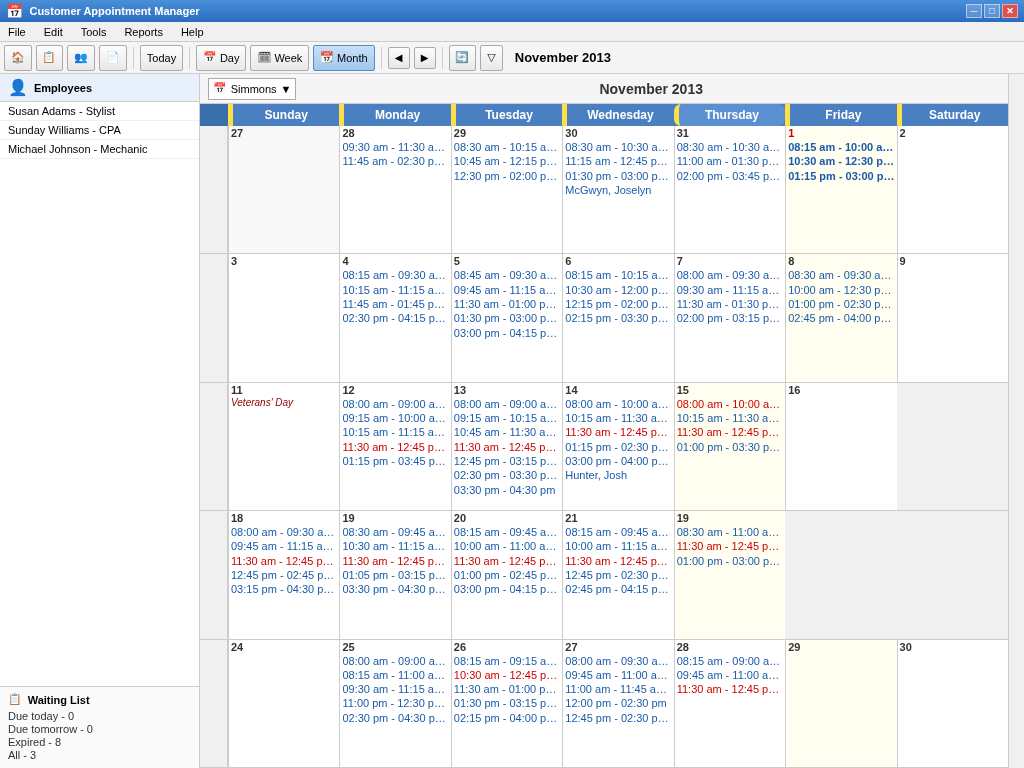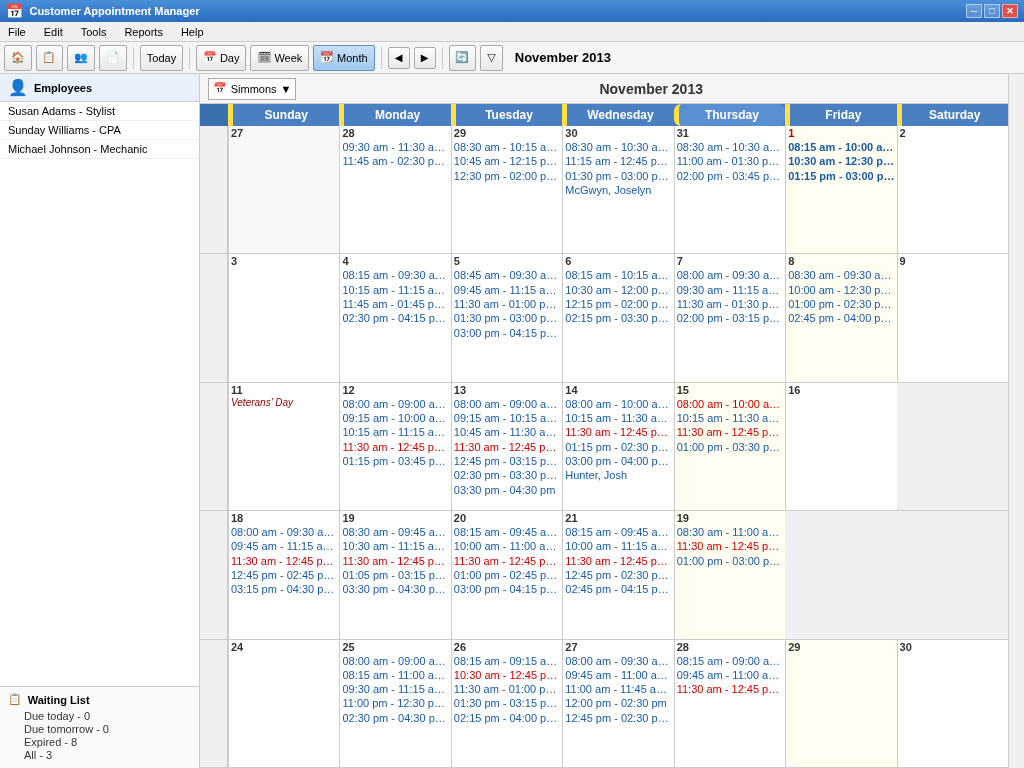--- a/index.html
+++ b/index.html
@@ -105,21 +105,21 @@
       padding: 6px 8px;
       background: #fafafa;
     }
     .waiting-header {
       display: flex;
       align-items: center;
       gap: 6px;
       font-weight: bold;
       margin-bottom: 4px;
     }
-    .waiting-item { color: #333; margin: 1px 16px; font-size: 11px; }
+    .waiting-item { color: #333; margin: 1px 0; font-size: 11px; }
 
     
     .calendar-area {
       flex: 1;
       display: flex;
       flex-direction: column;
       overflow: hidden;
     }
     .calendar-toolbar {
       background: #f5f5f5;

